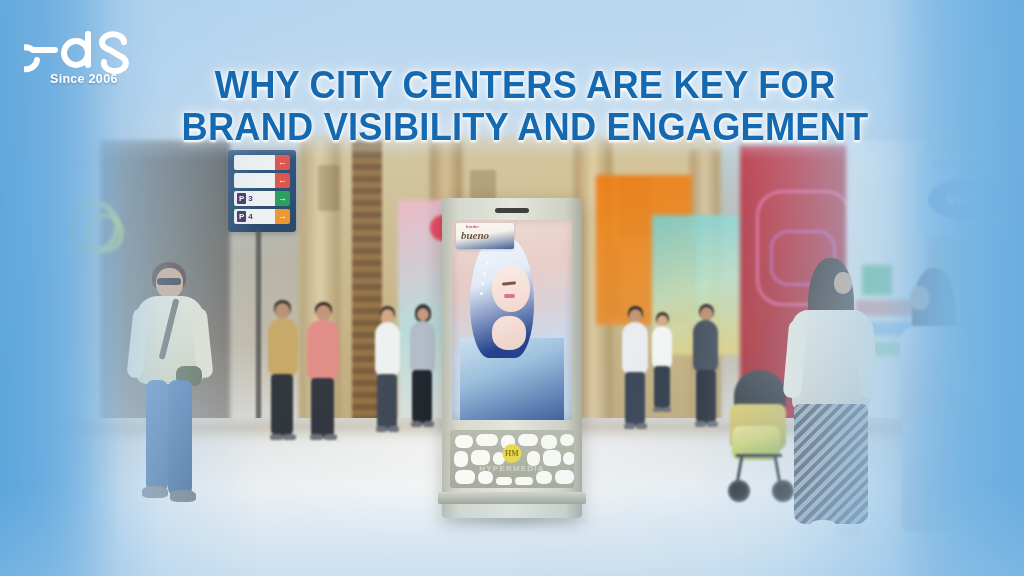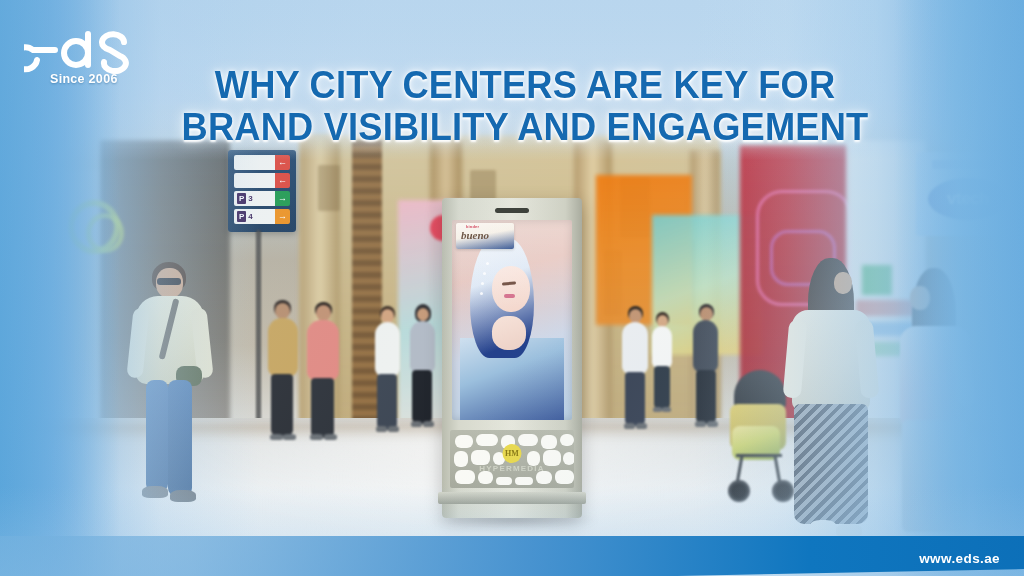--- a/index.html
+++ b/index.html
@@ -471,18 +471,14 @@
       </svg>
     </div>
     <div class="logo-since">Since 2006</div>
   </div>
 
   <h1 class="headline">
     <span class="l1">WHY CITY CENTERS ARE KEY FOR</span>
     <span class="l2">BRAND VISIBILITY AND ENGAGEMENT</span>
   </h1>
 
-  <div class="footer">
-    <div class="footer-band"></div>
-    <div class="footer-url">www.eds.ae</div>
-  </div>
 
 </div>
 
 </body></html>

